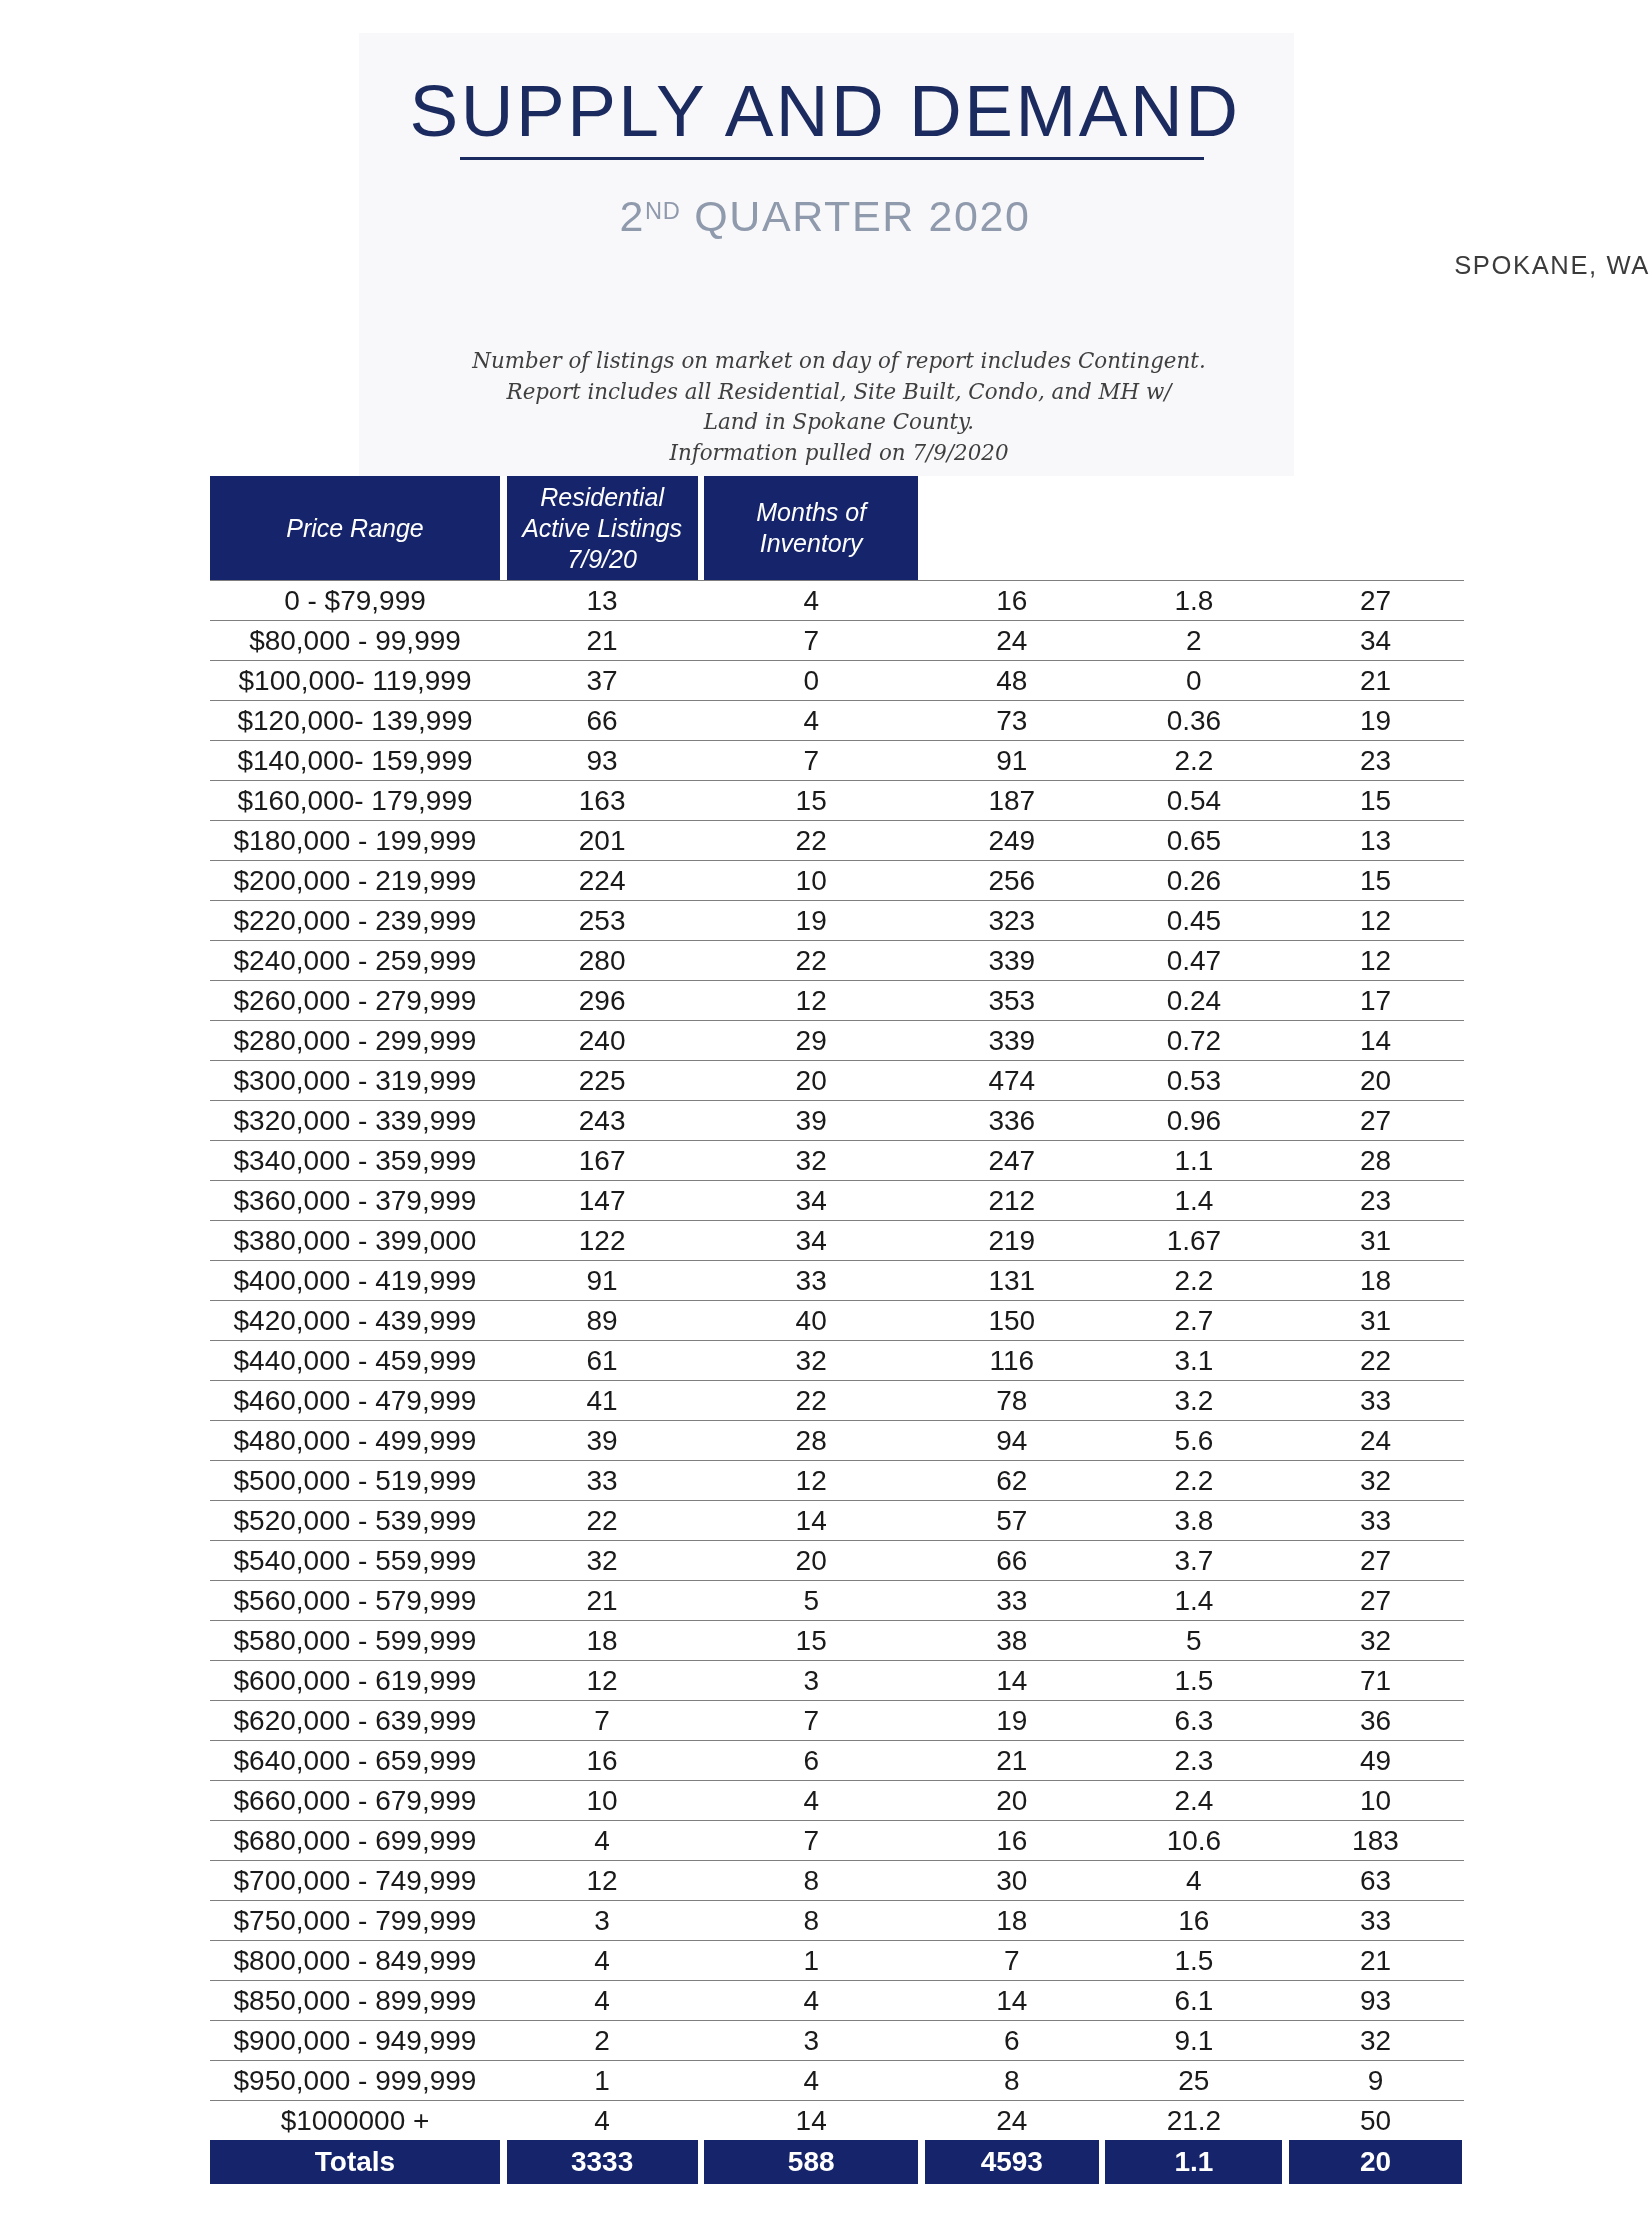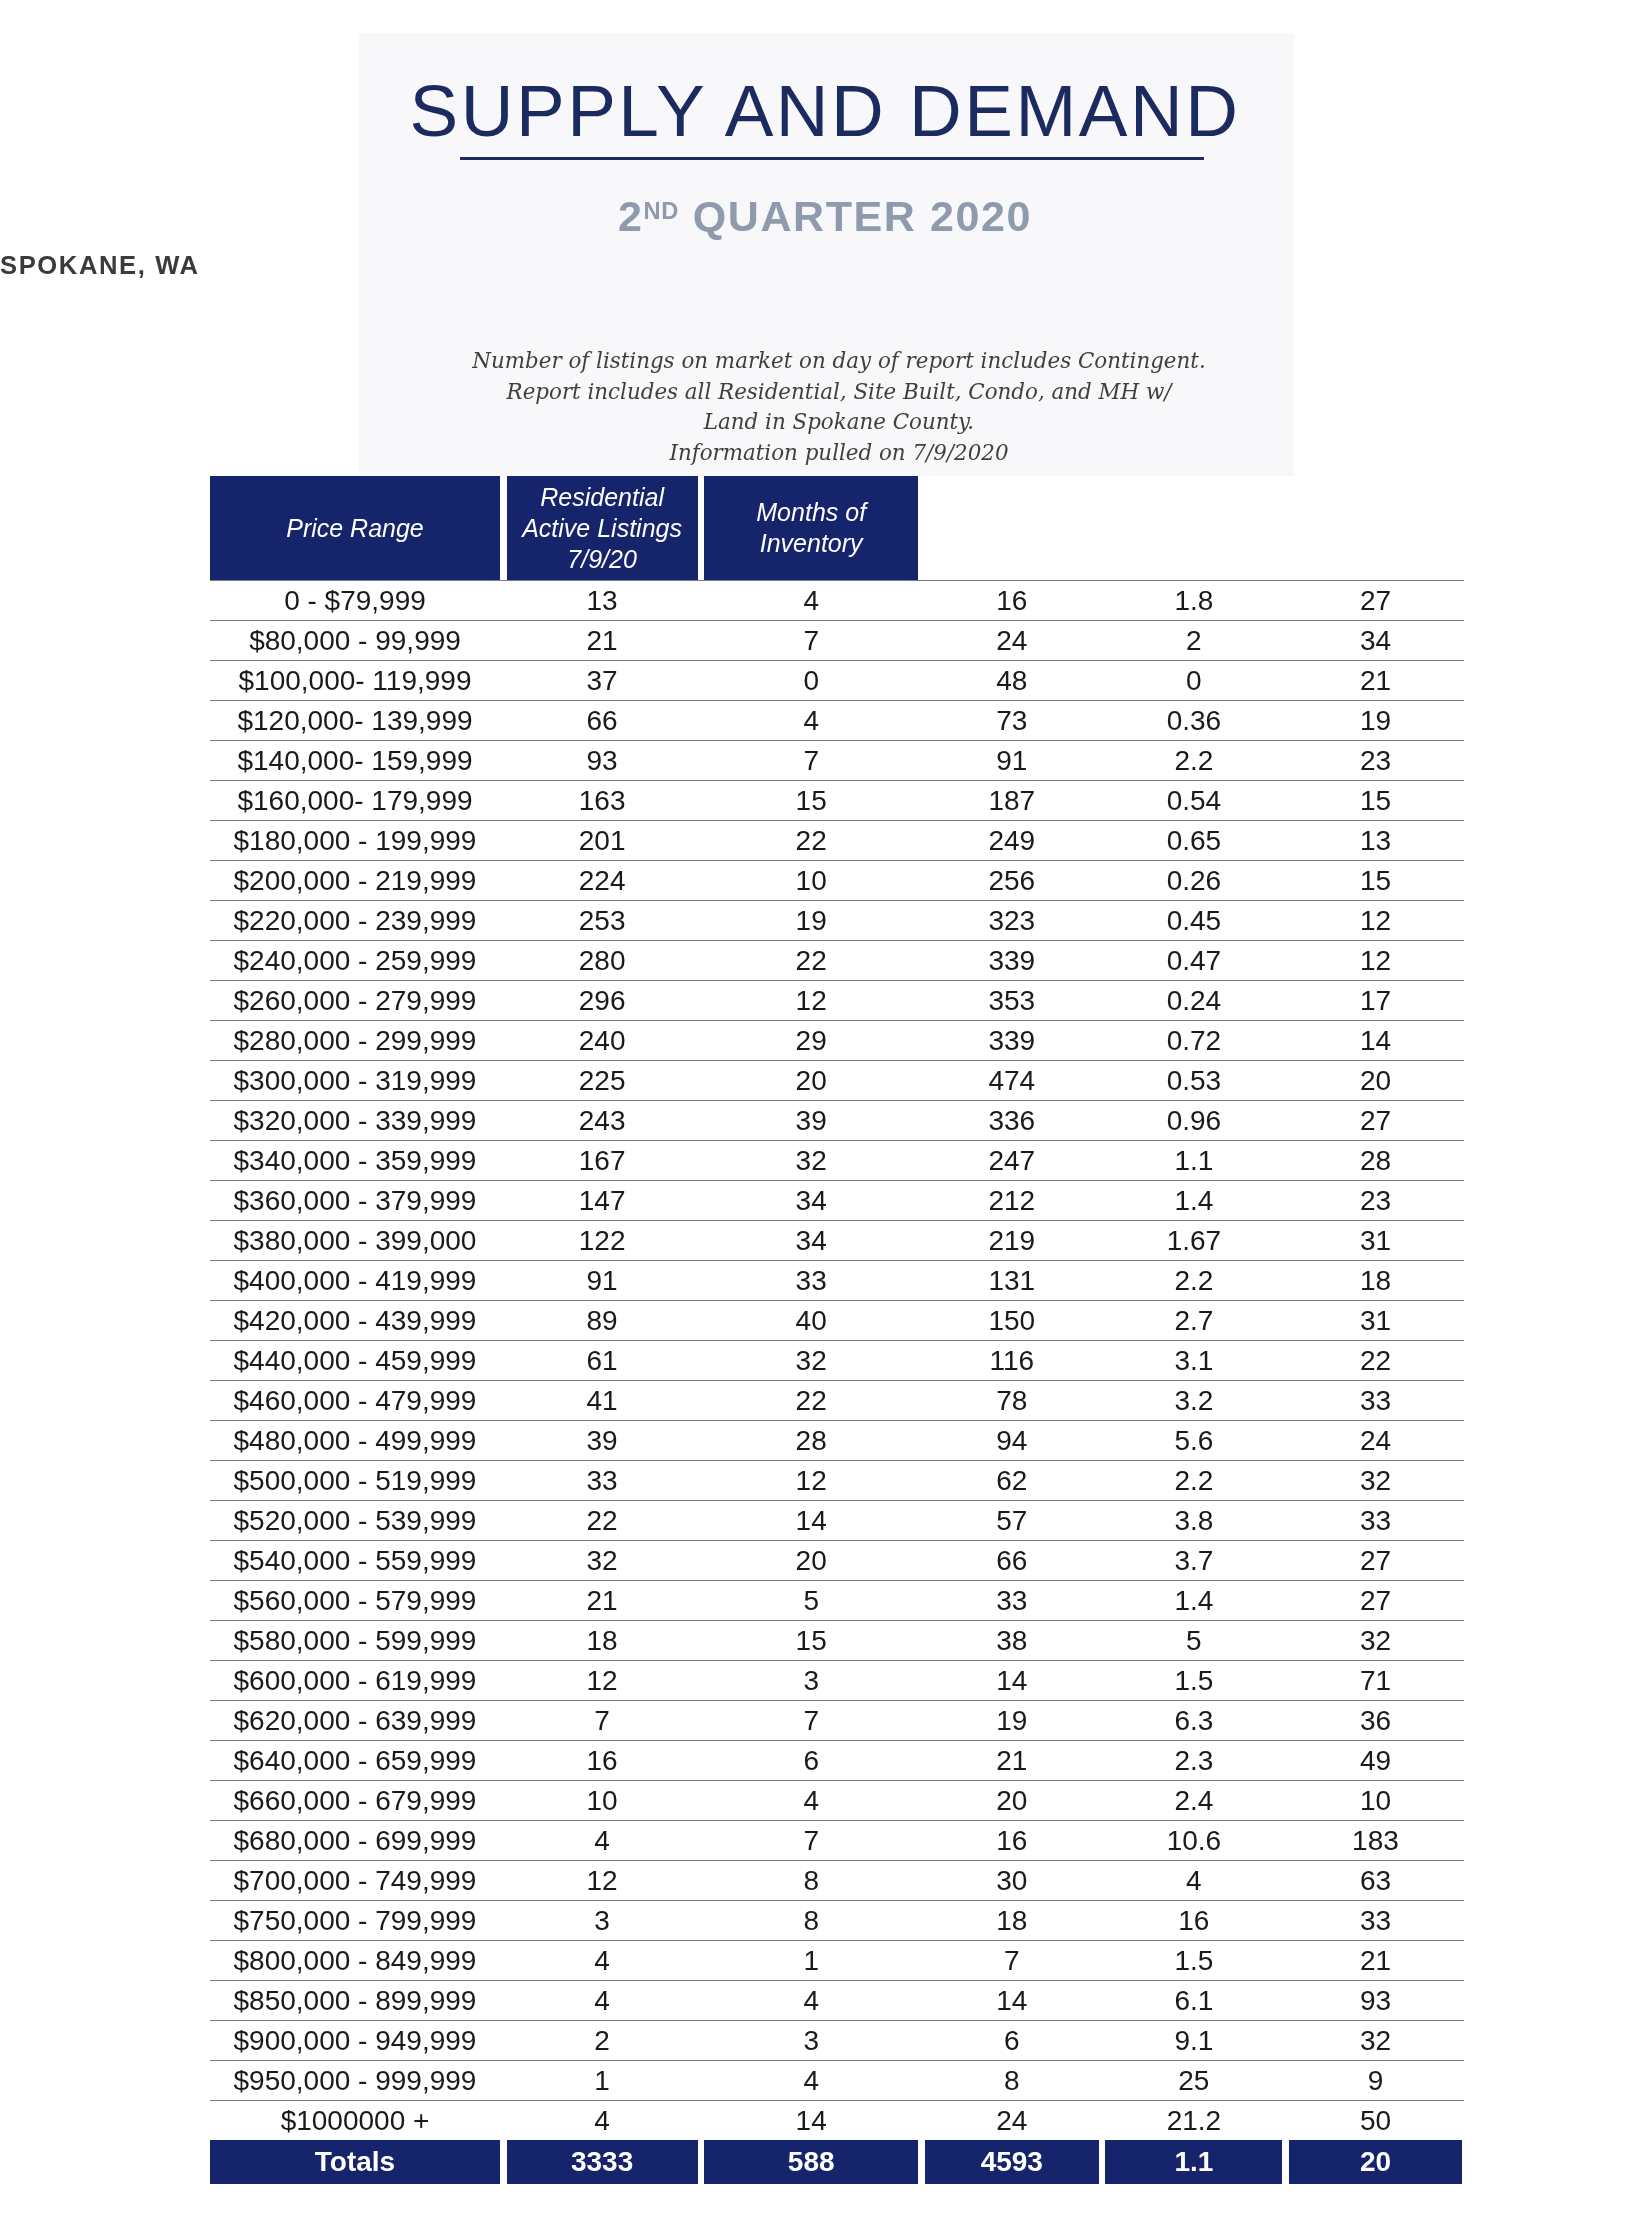--- a/index.html
+++ b/index.html
@@ -23,27 +23,27 @@
     position:absolute;left:0;right:0;top:69px;text-align:center;
     font-size:73px;font-weight:400;letter-spacing:2.5px;color:var(--title-navy);
     white-space:nowrap;
   }
   .title-underline{
     position:absolute;left:460px;top:157px;width:744px;height:2.5px;
     background:var(--title-navy);
   }
   .subtitle{
     position:absolute;left:0;right:0;top:192px;text-align:center;
-    font-size:43px;font-weight:700;letter-spacing:1.6px;color:var(--subtitle-gray);
+    font-size:43px;font-weight:400;letter-spacing:1.6px;color:var(--subtitle-gray);
     white-space:pre;
   }
   .subtitle sup{font-size:0.55em;vertical-align:0.5em;letter-spacing:0.8px;}
   .location{
-    position:absolute;left:0;right:0;top:251px;text-align:left;
-    font-size:25.6px;letter-spacing:1.6px;color:#3B3B3B;font-weight:bold;
+    position:absolute;left:0;right:0;top:251px;text-align:right;
+    font-size:25.6px;letter-spacing:1.6px;color:#3B3B3B;
   }
   .notes{
     position:absolute;left:0;right:0;top:346px;text-align:center;
     font-family:"DejaVu Serif", serif;font-style:italic;
     font-size:21.4px;line-height:30.5px;color:#3F3F3F;padding-left:28px;
   }
   .sd-table{
     position:absolute;left:210px;top:476px;width:1254px;
   }
   .grid6{

